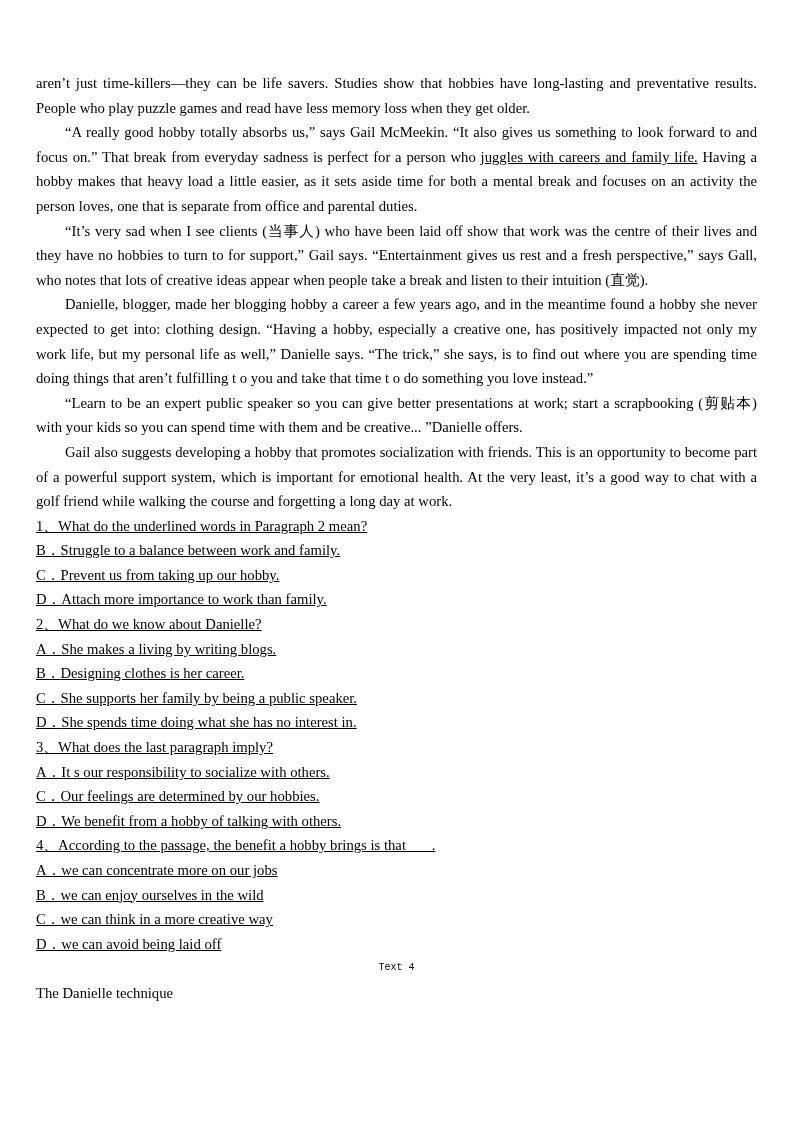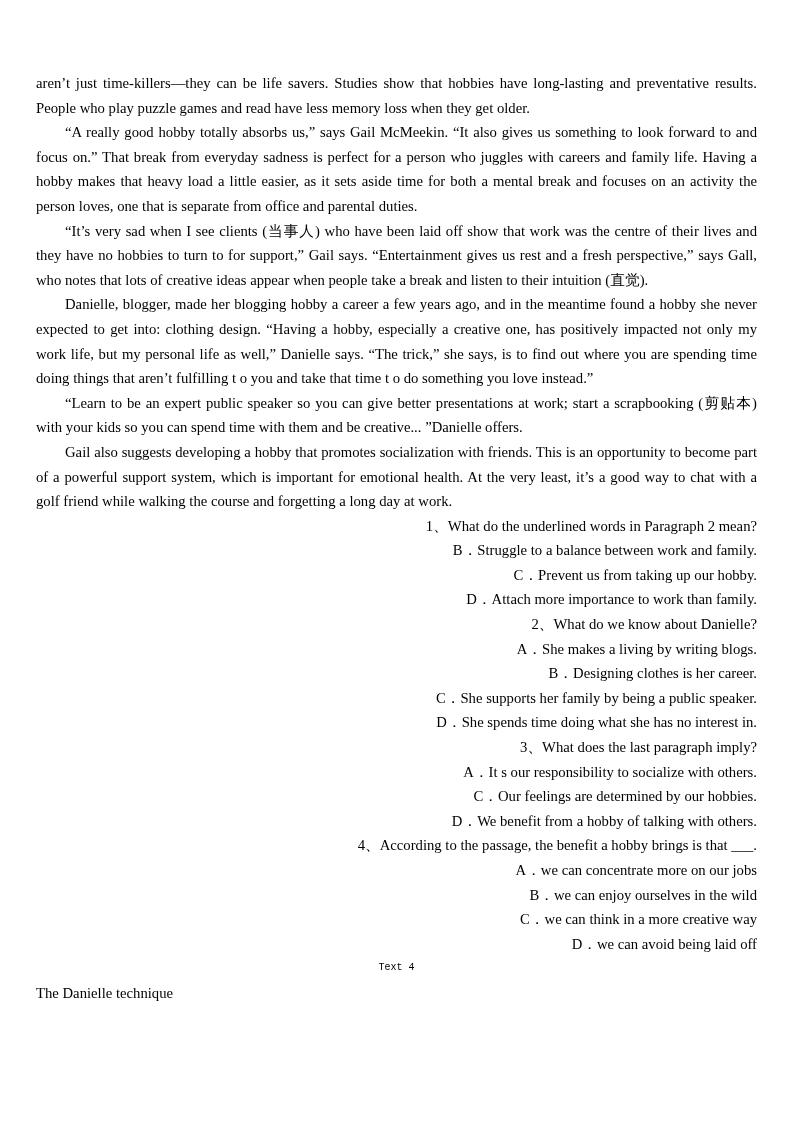--- a/index.html
+++ b/index.html
@@ -22,28 +22,30 @@
   }
   .para {
     margin: 0;
     text-align: justify;
     text-indent: 29px;
   }
   .para.no-indent {
     text-indent: 0;
   }
   .underline {
+    text-decoration: underline;
   }
   .questions {
     margin: 0;
   }
   .q-line {
     margin: 0;
-    text-align: right;
+    text-align: left;
     white-space: nowrap;
+    text-decoration: underline;
   }
   .q-label {
     display: inline;
   }
   .section-title {
     text-align: center;
     font-family: "Liberation Mono", "DejaVu Sans Mono", monospace;
     font-size: 10px;
     line-height: 24.6px;
   }

